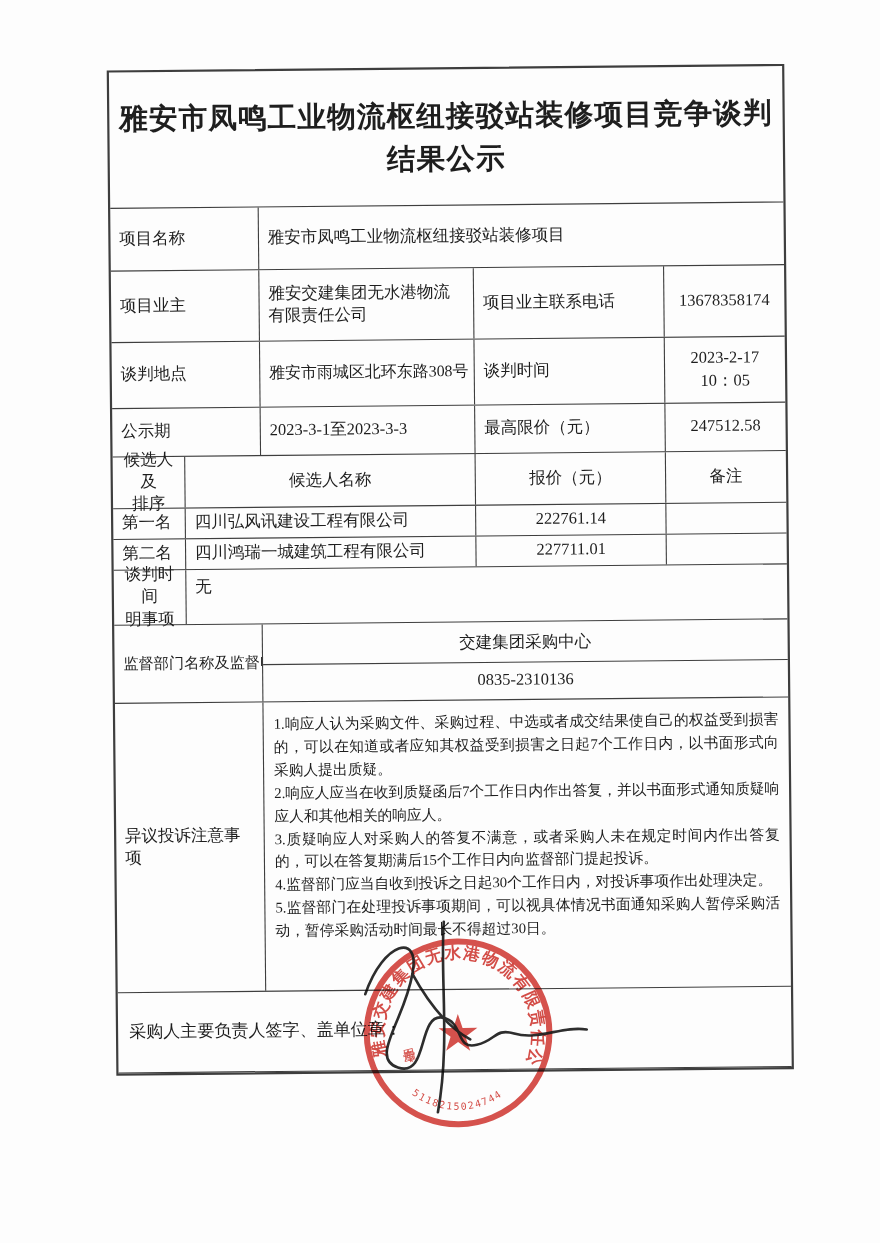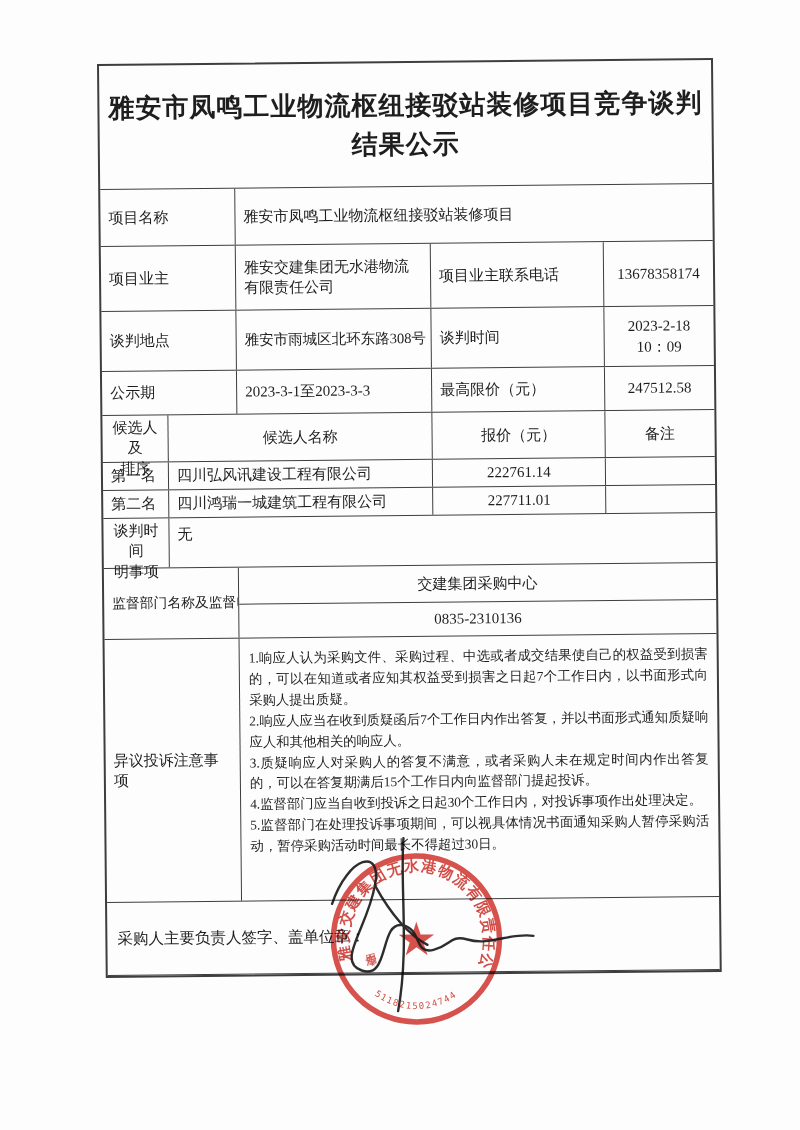--- a/index.html
+++ b/index.html
@@ -28,21 +28,21 @@
   .cell.last{border-right:none;}
   .center{justify-content:center;text-align:center;}
   .colstack{flex-direction:column;justify-content:center;}
   .nowrap{white-space:nowrap;}
   .clip{white-space:nowrap;overflow:hidden;font-size:13.8px;}
   
   .w-label{width:135px;flex:0 0 135px;}
   .w-val{width:195px;flex:0 0 195px;}
   .w-sub{width:173px;flex:0 0 173px;}
   .w-last{flex:1 1 auto;}
-  .w-rank{width:66px;flex:0 0 66px;justify-content:space-between;}
+  .w-rank{width:66px;flex:0 0 66px;}
   .w-name{width:264px;flex:0 0 264px;}
   .title-row{height:124px;display:flex;align-items:center;justify-content:center;}
   .title{
     font-family:"Liberation Sans","DejaVu Sans",sans-serif;
     font-weight:700;font-size:26px;line-height:39px;
     text-align:center;letter-spacing:1px;width:100%;
   }
   .h-name{height:57px;}
   .h-owner{height:65px;}
   .h-venue{height:60px;}
@@ -84,22 +84,22 @@
     <div class="cell w-val">雅安交建集团无水港物流有限责任公司</div>
     <div class="cell w-sub">项目业主联系电话</div>
     <div class="cell w-last last center">13678358174</div>
   </div>
 
   <div class="row h-venue">
     <div class="cell w-label">谈判地点</div>
     <div class="cell w-val nowrap small2">雅安市雨城区北环东路308号</div>
     <div class="cell w-sub">谈判时间</div>
     <div class="cell w-last last center colstack">
-      <div>2023-2-18</div>
-      <div>10：09</div>
+      <div>2023-2-17</div>
+      <div>10：05</div>
     </div>
   </div>
 
   <div class="row h-period">
     <div class="cell w-label">公示期</div>
     <div class="cell w-val nowrap">2023-3-1至2023-3-3</div>
     <div class="cell w-sub">最高限价（元）</div>
     <div class="cell w-last last center">247512.58</div>
   </div>
 

